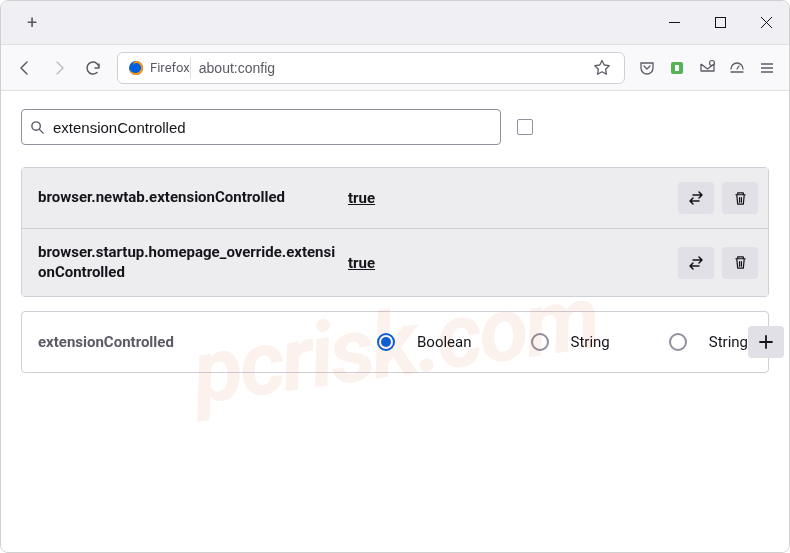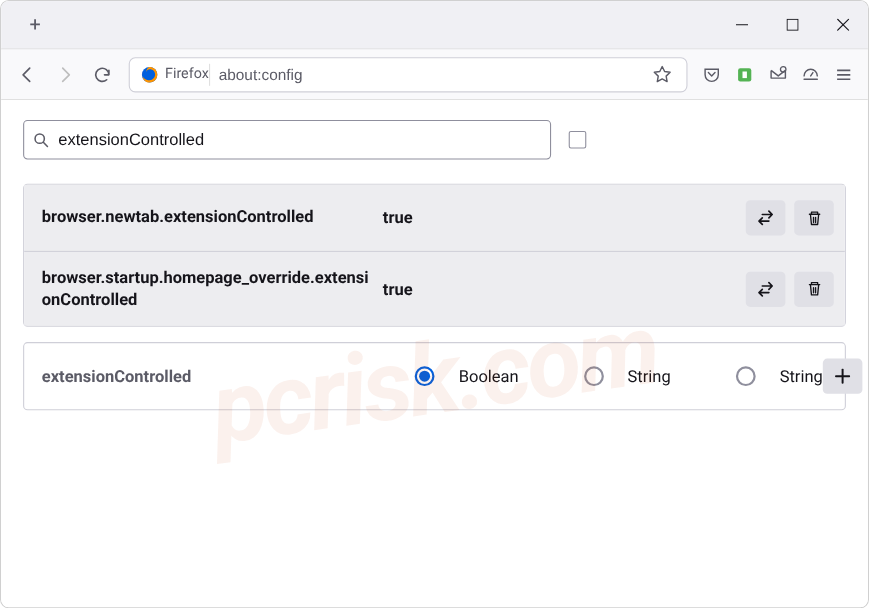--- a/index.html
+++ b/index.html
@@ -238,20 +238,21 @@
       color: #15141a;
       word-break: break-word;
       line-height: 1.3;
     }
     .pref-value {
       flex: 1;
       font-weight: 700;
       font-size: 15px;
       color: #15141a;
       padding-left: 10px;
+      text-decoration: underline;
     }
     .pref-actions {
       display: flex;
       gap: 8px;
     }
     .action-btn {
       width: 36px;
       height: 32px;
       background: #e0e0e6;
       border-radius: 4px;

